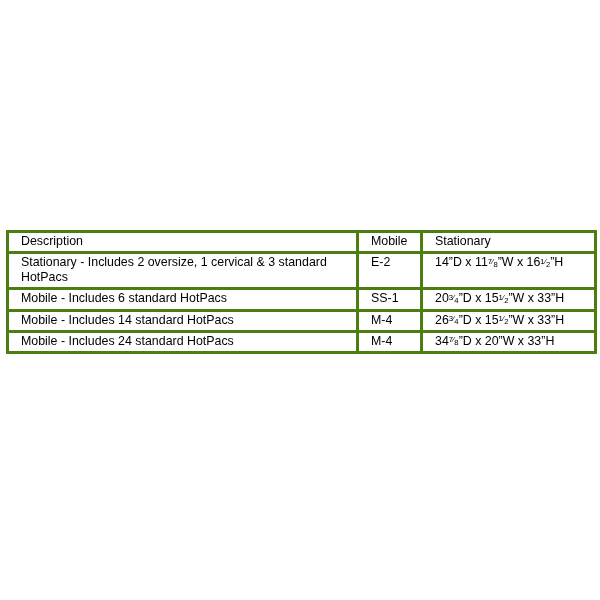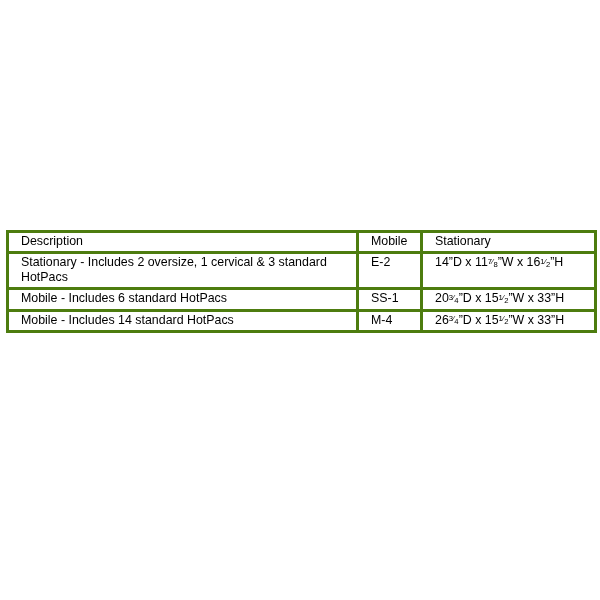--- a/index.html
+++ b/index.html
@@ -82,15 +82,20 @@
         <tr>
           <td>Mobile - Includes 6 standard HotPacs</td>
           <td>SS-1</td>
           <td>20<span class="frac"><span class="num">3</span><span class="sl">⁄</span><span class="den">4</span></span>”D x 15<span class="frac"><span class="num">1</span><span class="sl">⁄</span><span class="den">2</span></span>”W x 33”H</td>
         </tr>
         <tr>
           <td>Mobile - Includes 14 standard HotPacs</td>
           <td>M-4</td>
           <td>26<span class="frac"><span class="num">3</span><span class="sl">⁄</span><span class="den">4</span></span>”D x 15<span class="frac"><span class="num">1</span><span class="sl">⁄</span><span class="den">2</span></span>”W x 33”H</td>
         </tr>
+        <tr>
+          <td>Mobile - Includes 24 standard HotPacs</td>
+          <td>M-4</td>
+          <td>34<span class="frac"><span class="num">7</span><span class="sl">⁄</span><span class="den">8</span></span>”D x 20”W x 33”H</td>
+        </tr>
       </tbody>
   </table>
 </div>
 
 </body></html>

